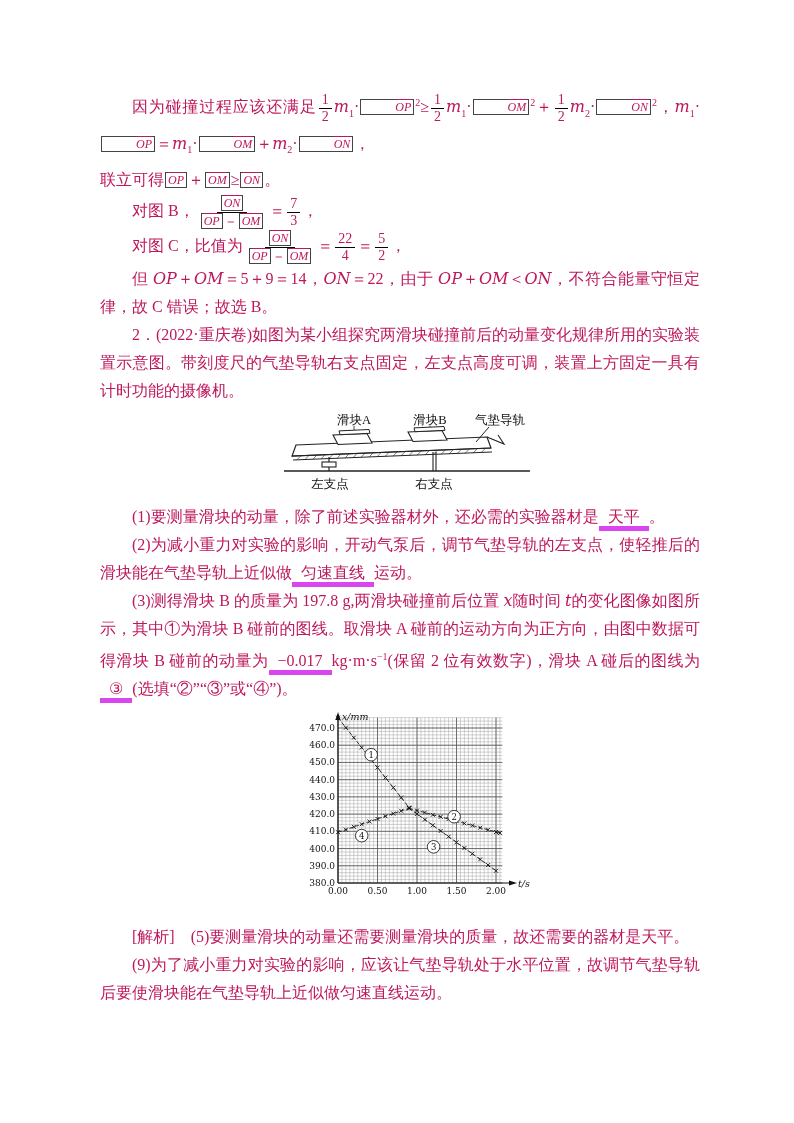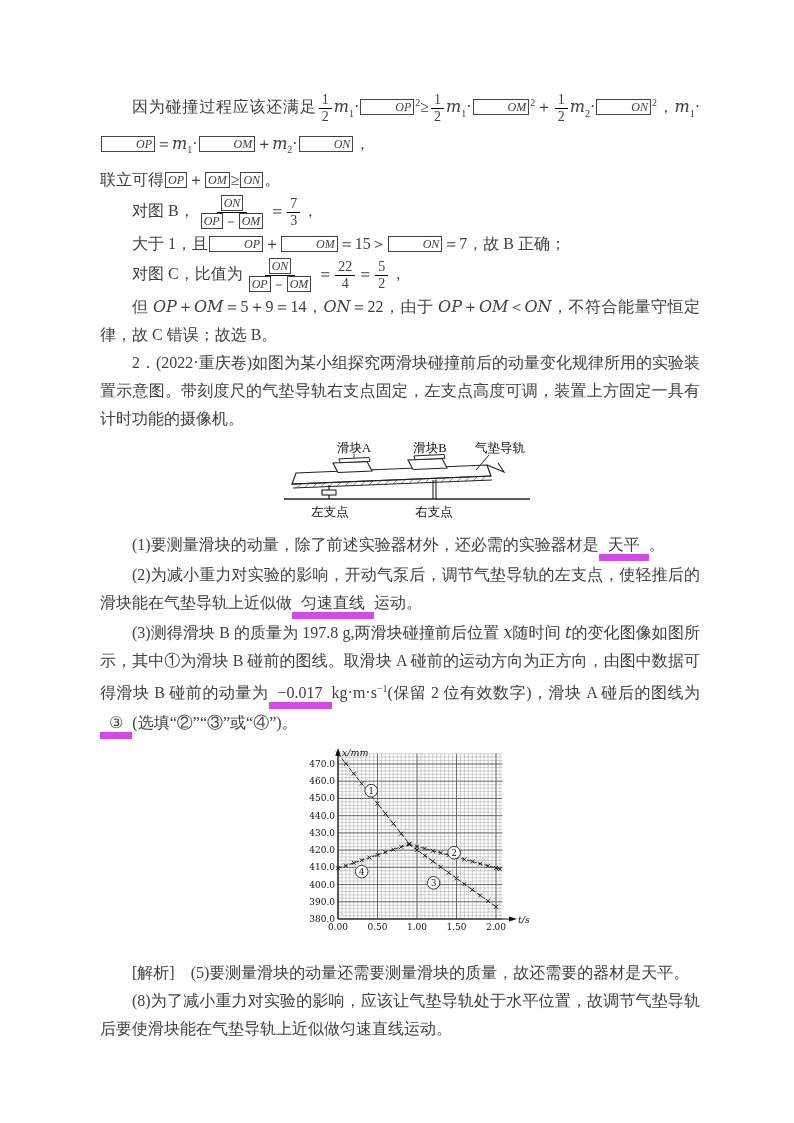--- a/index.html
+++ b/index.html
@@ -1,20 +1,20 @@
 <!DOCTYPE html>
 <html><head>
 <meta charset="utf-8">
 <style>
   html,body{margin:0;padding:0;background:#e8e8e8;}
   .page{
     width:794px;height:1123px;margin:0 auto;background:#ffffff;
     box-sizing:border-box;padding:88px 94px 0 100px;
     font-family:"Liberation Serif","DejaVu Serif",serif;
-    color:#404040;font-size:16px;overflow:hidden;position:relative;
+    color:#be185d;font-size:16px;overflow:hidden;position:relative;
   }
   p.line{margin:0;line-height:28px;text-align:justify;}
   p.ind{text-indent:2em;}
   p.mathline{line-height:30px;}
   i{font-family:"DejaVu Serif","Liberation Serif",serif;}
   sub,sup{font-size:10px;}
   
   .seg{
     display:inline-block;border:1px solid #444;padding:0 2px;margin:0 1px;
     font-style:italic;font-size:12px;line-height:14px;
@@ -23,21 +23,21 @@
   
   .frac{
     display:inline-flex;flex-direction:column;align-items:center;
     vertical-align:middle;line-height:1.15;font-size:14px;margin:0 2px;
     text-indent:0;
   }
   .frac .fn{border-bottom:1px solid #000;padding:0 3px;display:block;}
   .frac .fd{padding:0 3px;display:block;}
   
   .blank{
-    display:inline-block;border-bottom:7px solid #d946ef;
+    display:inline-block;border-bottom:5px solid #d946ef;
     padding:0 9px;text-indent:0;line-height:18px;
   }
   .fig-apparatus{margin:6px 0 4px 182px;}
   .fig-graph{margin:8px 0 6px 196px;}
   .diagram-label{font-size:12.5px;fill:#111;font-family:"Liberation Serif","DejaVu Serif",serif;}
   .tick-label{font-size:9px;fill:#111;font-family:"DejaVu Serif","Liberation Serif",serif;}
   .axis-label{font-size:9.5px;fill:#111;font-style:italic;font-family:"DejaVu Serif","Liberation Serif",serif;}
   .sp{height:6px;}
 </style>
 </head>
@@ -56,21 +56,20 @@
         <span class="fd">2</span>
       </span><i>m</i><sub>2</sub>·<span class="seg">ON</span><sup>2</sup>，<i>m</i><sub>1</sub>·<span class="seg">OP</span>＝<i>m</i><sub>1</sub>·<span class="seg">OM</span>＋<i>m</i><sub>2</sub>·<span class="seg">ON</span>，</p>
   <p class="line mathline">联立可得<span class="seg">OP</span>＋<span class="seg">OM</span>≥<span class="seg">ON</span>。</p>
   <p class="line ind mathline">对图 B，<span class="frac">
         <span class="fn"><span class="seg">ON</span></span>
         <span class="fd"><span class="seg">OP</span>－<span class="seg">OM</span></span>
       </span>＝<span class="frac">
         <span class="fn">7</span>
         <span class="fd">3</span>
       </span>，</p>
-  <p class="line ind">大于 1，且<span class="seg">OP</span>＋<span class="seg">OM</span>＝15＞<span class="seg">ON</span>＝7，故 B 正确；</p>
   <p class="line ind mathline">对图 C，比值为<span class="frac">
         <span class="fn"><span class="seg">ON</span></span>
         <span class="fd"><span class="seg">OP</span>－<span class="seg">OM</span></span>
       </span>＝<span class="frac">
         <span class="fn">22</span>
         <span class="fd">4</span>
       </span>＝<span class="frac">
         <span class="fn">5</span>
         <span class="fd">2</span>
       </span>，</p>
@@ -327,15 +326,15 @@
         <text x="158.13" y="108.69444444444444" text-anchor="middle" font-size="8.5" fill="#111" font-family="&quot;DejaVu Serif&quot;,serif">2</text>
         <circle cx="137.59" cy="135.83333333333331" r="6.3" fill="#fff" stroke="#222" stroke-width="0.9"></circle>
         <text x="137.59" y="138.83333333333331" text-anchor="middle" font-size="8.5" fill="#111" font-family="&quot;DejaVu Serif&quot;,serif">3</text>
         <circle cx="65.7" cy="124.63888888888889" r="6.3" fill="#fff" stroke="#222" stroke-width="0.9"></circle>
         <text x="65.7" y="127.63888888888889" text-anchor="middle" font-size="8.5" fill="#111" font-family="&quot;DejaVu Serif&quot;,serif">4</text>
       </svg>
   </div>
 
   <div class="sp"></div>
   <p class="line ind">[解析]　(5)要测量滑块的动量还需要测量滑块的质量，故还需要的器材是天平。</p>
-  <p class="line ind">(8)为了减小重力对实验的影响，应该让气垫导轨处于水平位置，故调节气垫导轨后要使滑块能在气垫导轨上近似做匀速直线运动。</p>
+  <p class="line ind">(9)为了减小重力对实验的影响，应该让气垫导轨处于水平位置，故调节气垫导轨后要使滑块能在气垫导轨上近似做匀速直线运动。</p>
 
 </div>
 
 </body></html>

